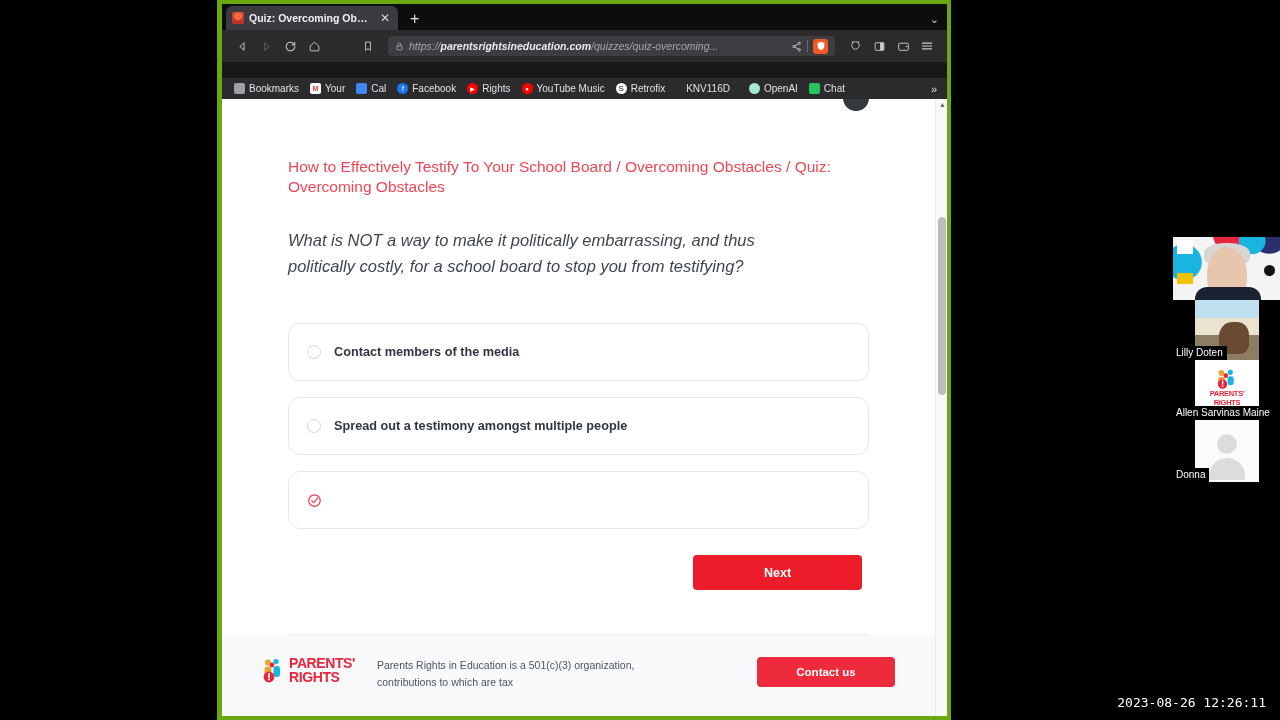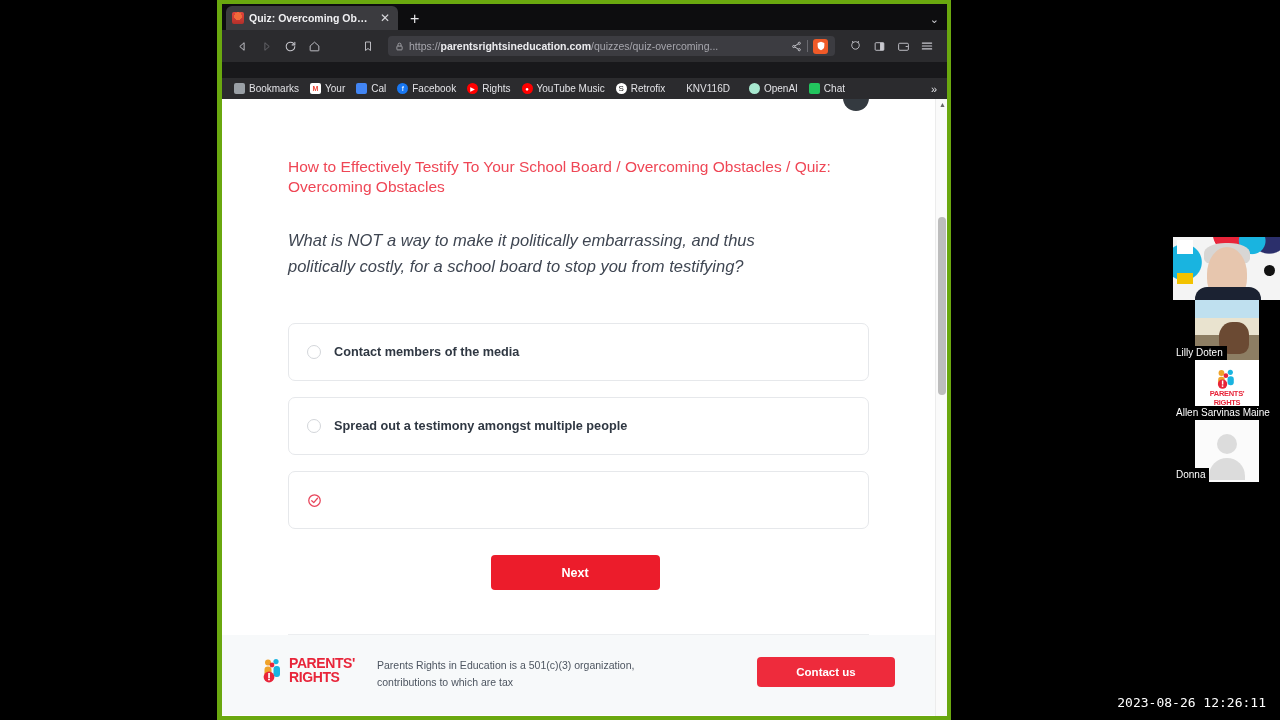--- a/index.html
+++ b/index.html
@@ -49,21 +49,21 @@
     margin-left: 12px; margin-bottom: 3px; font-weight: 300;
   }
   .tabstrip-right {
     position: absolute; right: 8px; bottom: 4px;
     color: #cfcfd4; font-size: 11px;
   }
 
   
   .toolbar {
     height: 28px; background: #2b2b2e;
-    display: flex; align-items: center; gap: 0px; padding: 16px 8px;
+    display: flex; align-items: center; gap: 0px; padding: 16px 8px; font-style: italic;
   }
   .tb-btn {
     width: 24px; height: 22px; display: flex;
     align-items: center; justify-content: center;
     color: #c9c9cf;
   }
   .tb-btn.dim { color: #67676d; }
   .tb-btn svg { display: block; }
   .urlbar {
     flex: 1; height: 20px; margin: 0 8px;
@@ -117,38 +117,38 @@
   }
   .breadcrumb .sep { color: #ef4655; }
 
   .question {
     font-size: 16.5px; line-height: 1.6; color: #3f4652;
     max-width: 525px; margin-bottom: 44px; font-style: italic;
   }
 
   .options { display: flex; flex-direction: column; gap: 16px; }
   .option {
-    border: 1px solid #e6e8eb; border-radius: 7px;
+    border: 1px solid #e6e8eb; border-radius: 12px;
     background: #fff; min-height: 58px;
     display: flex; align-items: center; gap: 13px;
     padding: 12px 18px;
   }
   .radio {
     width: 14px; height: 14px; border-radius: 50%;
     border: 1.3px solid #d3d6da; flex: 0 0 14px; background: #fff;
   }
   .radio-checked {
     width: 15px; height: 15px; flex: 0 0 15px;
     display: flex; align-items: center; justify-content: center; color: #e8445a;
   }
   .option-label {
     font-size: 12.7px; font-weight: bold; color: #2f3742; line-height: 1.5;
   }
 
-  .next-row { display: flex; justify-content: center; margin-top: 26px; padding-right: 7px; }
+  .next-row { display: flex; justify-content: flex-end; margin-top: 26px; padding-right: 7px; }
   .next-btn {
     width: 169px; height: 35px; background: #ec1c2b;
     border-radius: 4px; border: none;
     color: #fff; font-size: 12.5px; font-weight: bold;
     display: flex; align-items: center; justify-content: center;
     position: relative;
   }
 
   .footer-sep { margin-top: 44px; height: 1px; background: #eceef0; }
   .footer {

